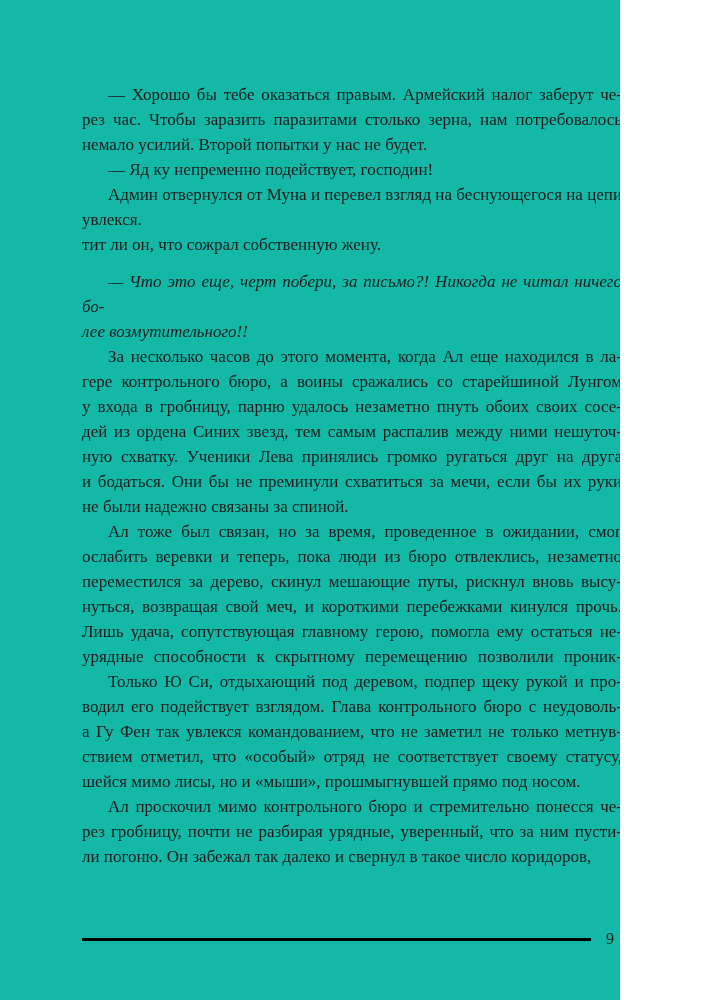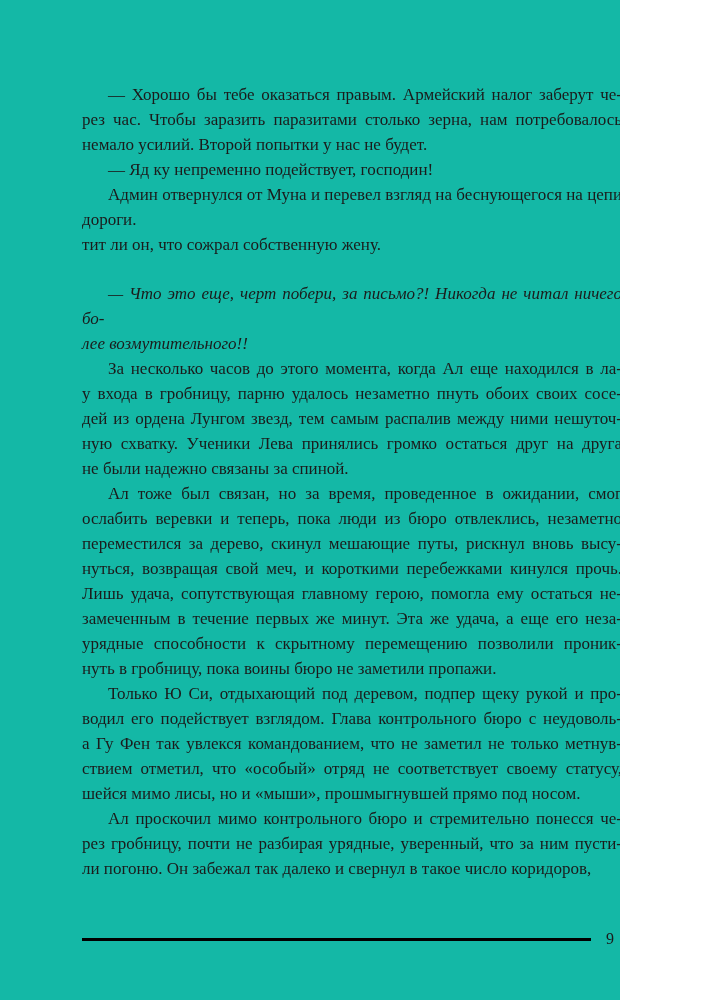--- a/index.html
+++ b/index.html
@@ -19,21 +19,21 @@
   .text-block {
     position: absolute;
     left: 82px;
     top: 82px;
     width: 540px;
     font-size: 17px;
     line-height: 25px;
     -webkit-font-smoothing: antialiased;
   }
   .para { margin: 0; }
-  .para.gap { margin-top: 24px; }
+  .para.gap { margin-top: 12px; }
   .para.italic { font-style: italic; }
   .line {
     text-align: justify;
     white-space: normal;
   }
   .line.just {
     text-align-last: justify;
   }
   .line.first {
     text-indent: 26px;
@@ -68,45 +68,45 @@
       <div class="para">
         <div class="line first just">— Хорошо бы тебе оказаться правым. Армейский налог заберут че-</div>
         <div class="line just">рез час. Чтобы заразить паразитами столько зерна, нам потребовалось</div>
         <div class="line">немало усилий. Второй попытки у нас не будет.</div>
       </div>
       <div class="para">
         <div class="line first">— Яд ку непременно подействует, господин!</div>
       </div>
       <div class="para">
         <div class="line first just">Админ отвернулся от Муна и перевел взгляд на беснующегося на цепи</div>
-        <div class="line">дороги.</div>
+        <div class="line">увлекся.</div>
       </div>
       <div class="para">
         <div class="line">тит ли он, что сожрал собственную жену.</div>
       </div>
       <div class="para italic gap">
         <div class="line first just">— Что это еще, черт побери, за письмо?! Никогда не читал ничего бо-</div>
         <div class="line">лее возмутительного!!</div>
       </div>
       <div class="para">
         <div class="line first just">За несколько часов до этого момента, когда Ал еще находился в ла-</div>
+        <div class="line just">гере контрольного бюро, а воины сражались со старейшиной Лунгом</div>
         <div class="line just">у входа в гробницу, парню удалось незаметно пнуть обоих своих сосе-</div>
-        <div class="line just">дей из ордена Лунгом звезд, тем самым распалив между ними нешуточ-</div>
-        <div class="line just">ную схватку. Ученики Лева принялись громко остаться друг на друга</div>
+        <div class="line just">дей из ордена Синих звезд, тем самым распалив между ними нешуточ-</div>
+        <div class="line just">ную схватку. Ученики Лева принялись громко ругаться друг на друга</div>
+        <div class="line just">и бодаться. Они бы не преминули схватиться за мечи, если бы их руки</div>
         <div class="line">не были надежно связаны за спиной.</div>
       </div>
       <div class="para">
         <div class="line first just">Ал тоже был связан, но за время, проведенное в ожидании, смог</div>
         <div class="line just">ослабить веревки и теперь, пока люди из бюро отвлеклись, незаметно</div>
         <div class="line just">переместился за дерево, скинул мешающие путы, рискнул вновь высу-</div>
         <div class="line just">нуться, возвращая свой меч, и короткими перебежками кинулся прочь.</div>
         <div class="line just">Лишь удача, сопутствующая главному герою, помогла ему остаться не-</div>
-        <div class="line just">замеченным в течение первых же минут. Эта же удача, а еще его неза-</div>
         <div class="line just">урядные способности к скрытному перемещению позволили проник-</div>
-        <div class="line">нуть в гробницу, пока воины бюро не заметили пропажи.</div>
       </div>
       <div class="para">
         <div class="line first just">Только Ю Си, отдыхающий под деревом, подпер щеку рукой и про-</div>
         <div class="line just">водил его подействует взглядом. Глава контрольного бюро с неудоволь-</div>
         <div class="line just">а Гу Фен так увлекся командованием, что не заметил не только метнув-</div>
         <div class="line just">ствием отметил, что «особый» отряд не соответствует своему статусу,</div>
         <div class="line">шейся мимо лисы, но и «мыши», прошмыгнувшей прямо под носом.</div>
       </div>
       <div class="para">
         <div class="line first just">Ал проскочил мимо контрольного бюро и стремительно понесся че-</div>

